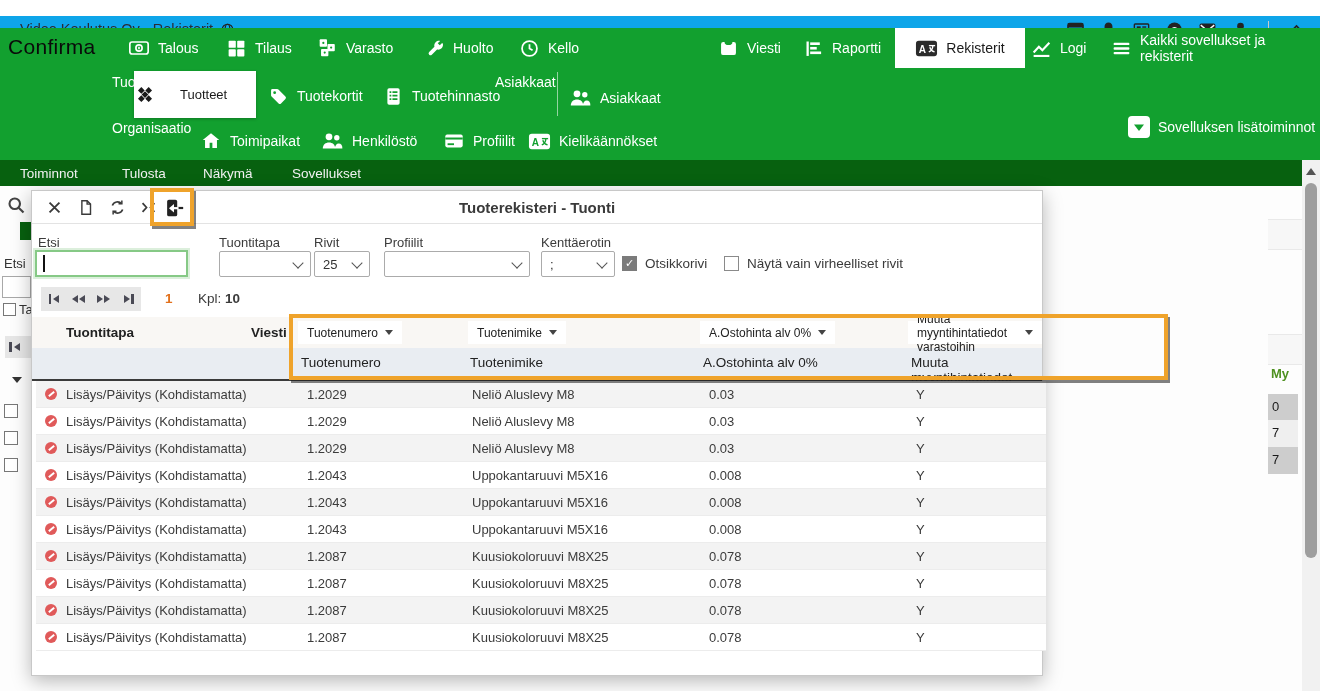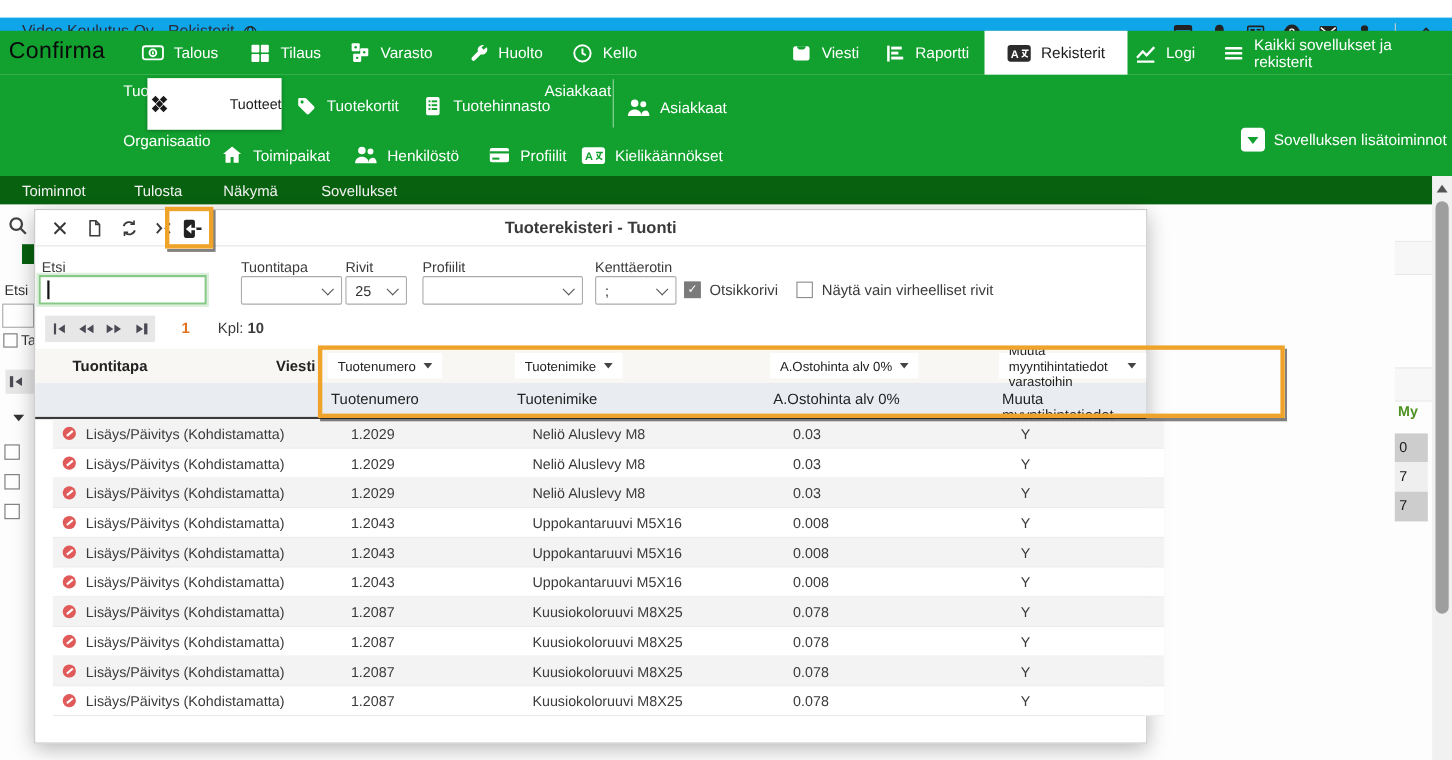--- a/index.html
+++ b/index.html
@@ -17,21 +17,21 @@
   
   .nav{position:absolute;left:0;top:28px;width:1320px;height:40px;background:#12A02F;}
   .logo{position:absolute;left:8px;top:7px;font-size:21px;font-weight:400;color:#0a0a0a;letter-spacing:.3px;}
   .nav-item{position:absolute;top:0;height:40px;display:flex;align-items:center;gap:8px;color:#fff;font-size:14px;cursor:default;padding:0 6px;}
   .nav-item.active{background:#fff;color:#1a1a1a;}
 
   
   .subnav{position:absolute;left:0;top:68px;width:1320px;height:92px;background:#12A02F;}
   .grp{position:absolute;color:#fff;font-size:14px;}
   .sn-item{position:absolute;display:flex;align-items:center;gap:8px;color:#fff;font-size:14px;height:30px;}
-  .tab-white{position:absolute;background:#fff;color:#1a1a1a;display:flex;align-items:center;gap:24px;justify-content:space-between;box-shadow:0 1px 3px rgba(0,0,0,.25);}
+  .tab-white{position:absolute;background:#fff;color:#1a1a1a;display:flex;align-items:center;gap:24px;justify-content:flex-start;box-shadow:0 1px 3px rgba(0,0,0,.25);}
   .vdiv{position:absolute;width:1px;background:rgba(255,255,255,.55);}
 
   
   .menubar{position:absolute;left:0;top:160px;width:1302px;height:26px;background:#07610F;}
   .mb-item{position:absolute;top:0;height:26px;display:flex;align-items:center;color:#f2f2f2;font-size:13.5px;}
 
   
   .pagebg{position:absolute;left:0;top:186px;width:1320px;height:505px;background:#fdfdfd;}
   .frag-input{position:absolute;background:#fff;border:1px solid #a8a8a8;box-sizing:border-box;}
   .frag-cb{position:absolute;width:13px;height:13px;border:1px solid #777;background:#fff;box-sizing:border-box;}
@@ -73,21 +73,21 @@
   .pg-count{position:absolute;left:166px;top:100px;font-size:13.5px;color:#3b3b3b;}
 
   .hdr1{position:absolute;left:0;top:126px;width:100%;height:31px;background:#F9F7F4;}
   .hdr2{position:absolute;left:0;top:157px;width:100%;height:31px;background:#E9EDF2;border-bottom:2px solid #3a3a3a;box-sizing:content-box;}
   .hfixed{position:absolute;top:134px;font-weight:bold;font-size:13.5px;color:#222;}
   .map-pill{position:absolute;top:130px;height:23px;background:#fff;display:flex;align-items:center;gap:7px;
             padding:0 9px;font-size:12px;color:#222;box-sizing:border-box;cursor:pointer;}
   .map-arr{width:0;height:0;border-left:4px solid transparent;border-right:4px solid transparent;border-top:5px solid #444;}
   .map-label{position:absolute;top:164px;font-size:13.5px;color:#222;}
 
-  .tbody{position:absolute;left:16px;top:190px;width:100%;}
+  .tbody{position:absolute;left:4px;top:190px;width:100%;}
   .trow{position:relative;height:27px;background:#fff;border-bottom:1px solid #ececec;box-sizing:border-box;}
   .trow.alt{background:#F3F3F3;}
   .trow span{position:absolute;top:6px;font-size:13px;color:#3b3b3b;}
   .c-ic{left:9px;top:7px!important;}
   .c-type{left:30px}.c-num{left:271px}.c-name{left:436px}.c-price{left:673px}.c-flag{left:880px}
   .blk{width:12px;height:12px;border-radius:50%;background:#E05A5A;position:relative;display:inline-block;}
   .blk::after{content:"";position:absolute;left:2.5px;top:5px;width:7px;height:2px;background:#fff;transform:rotate(-40deg);}
 </style>
 </head>
 <body>

